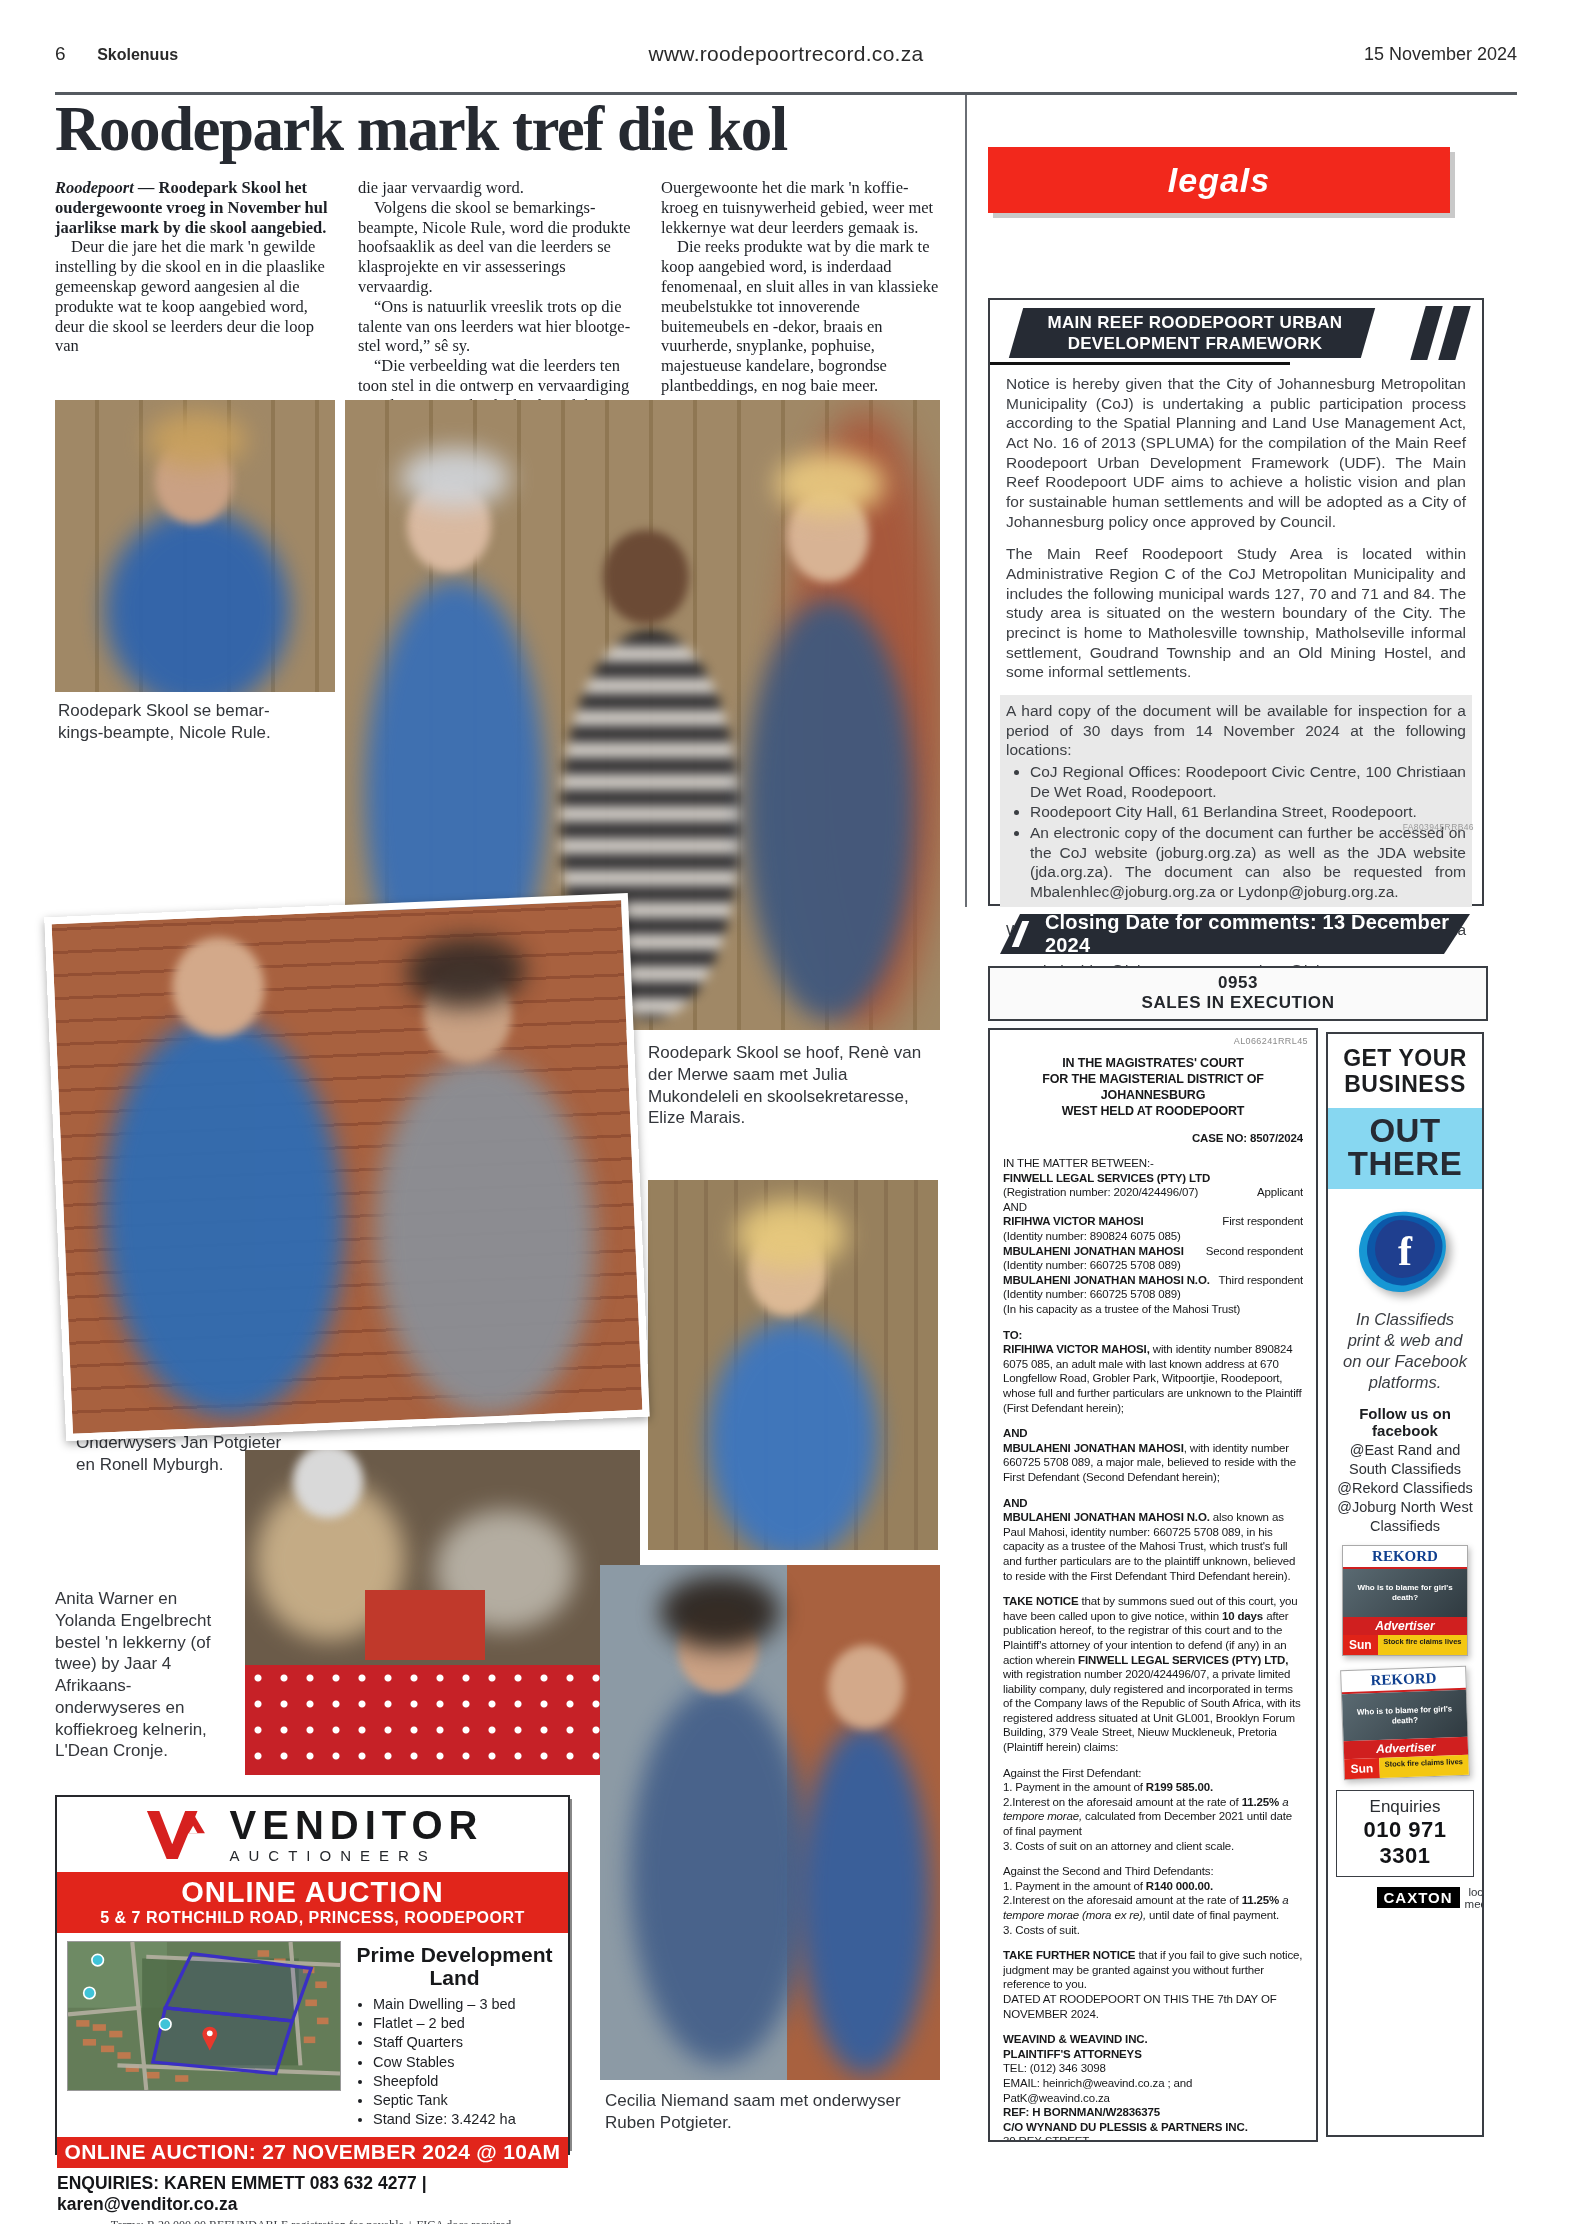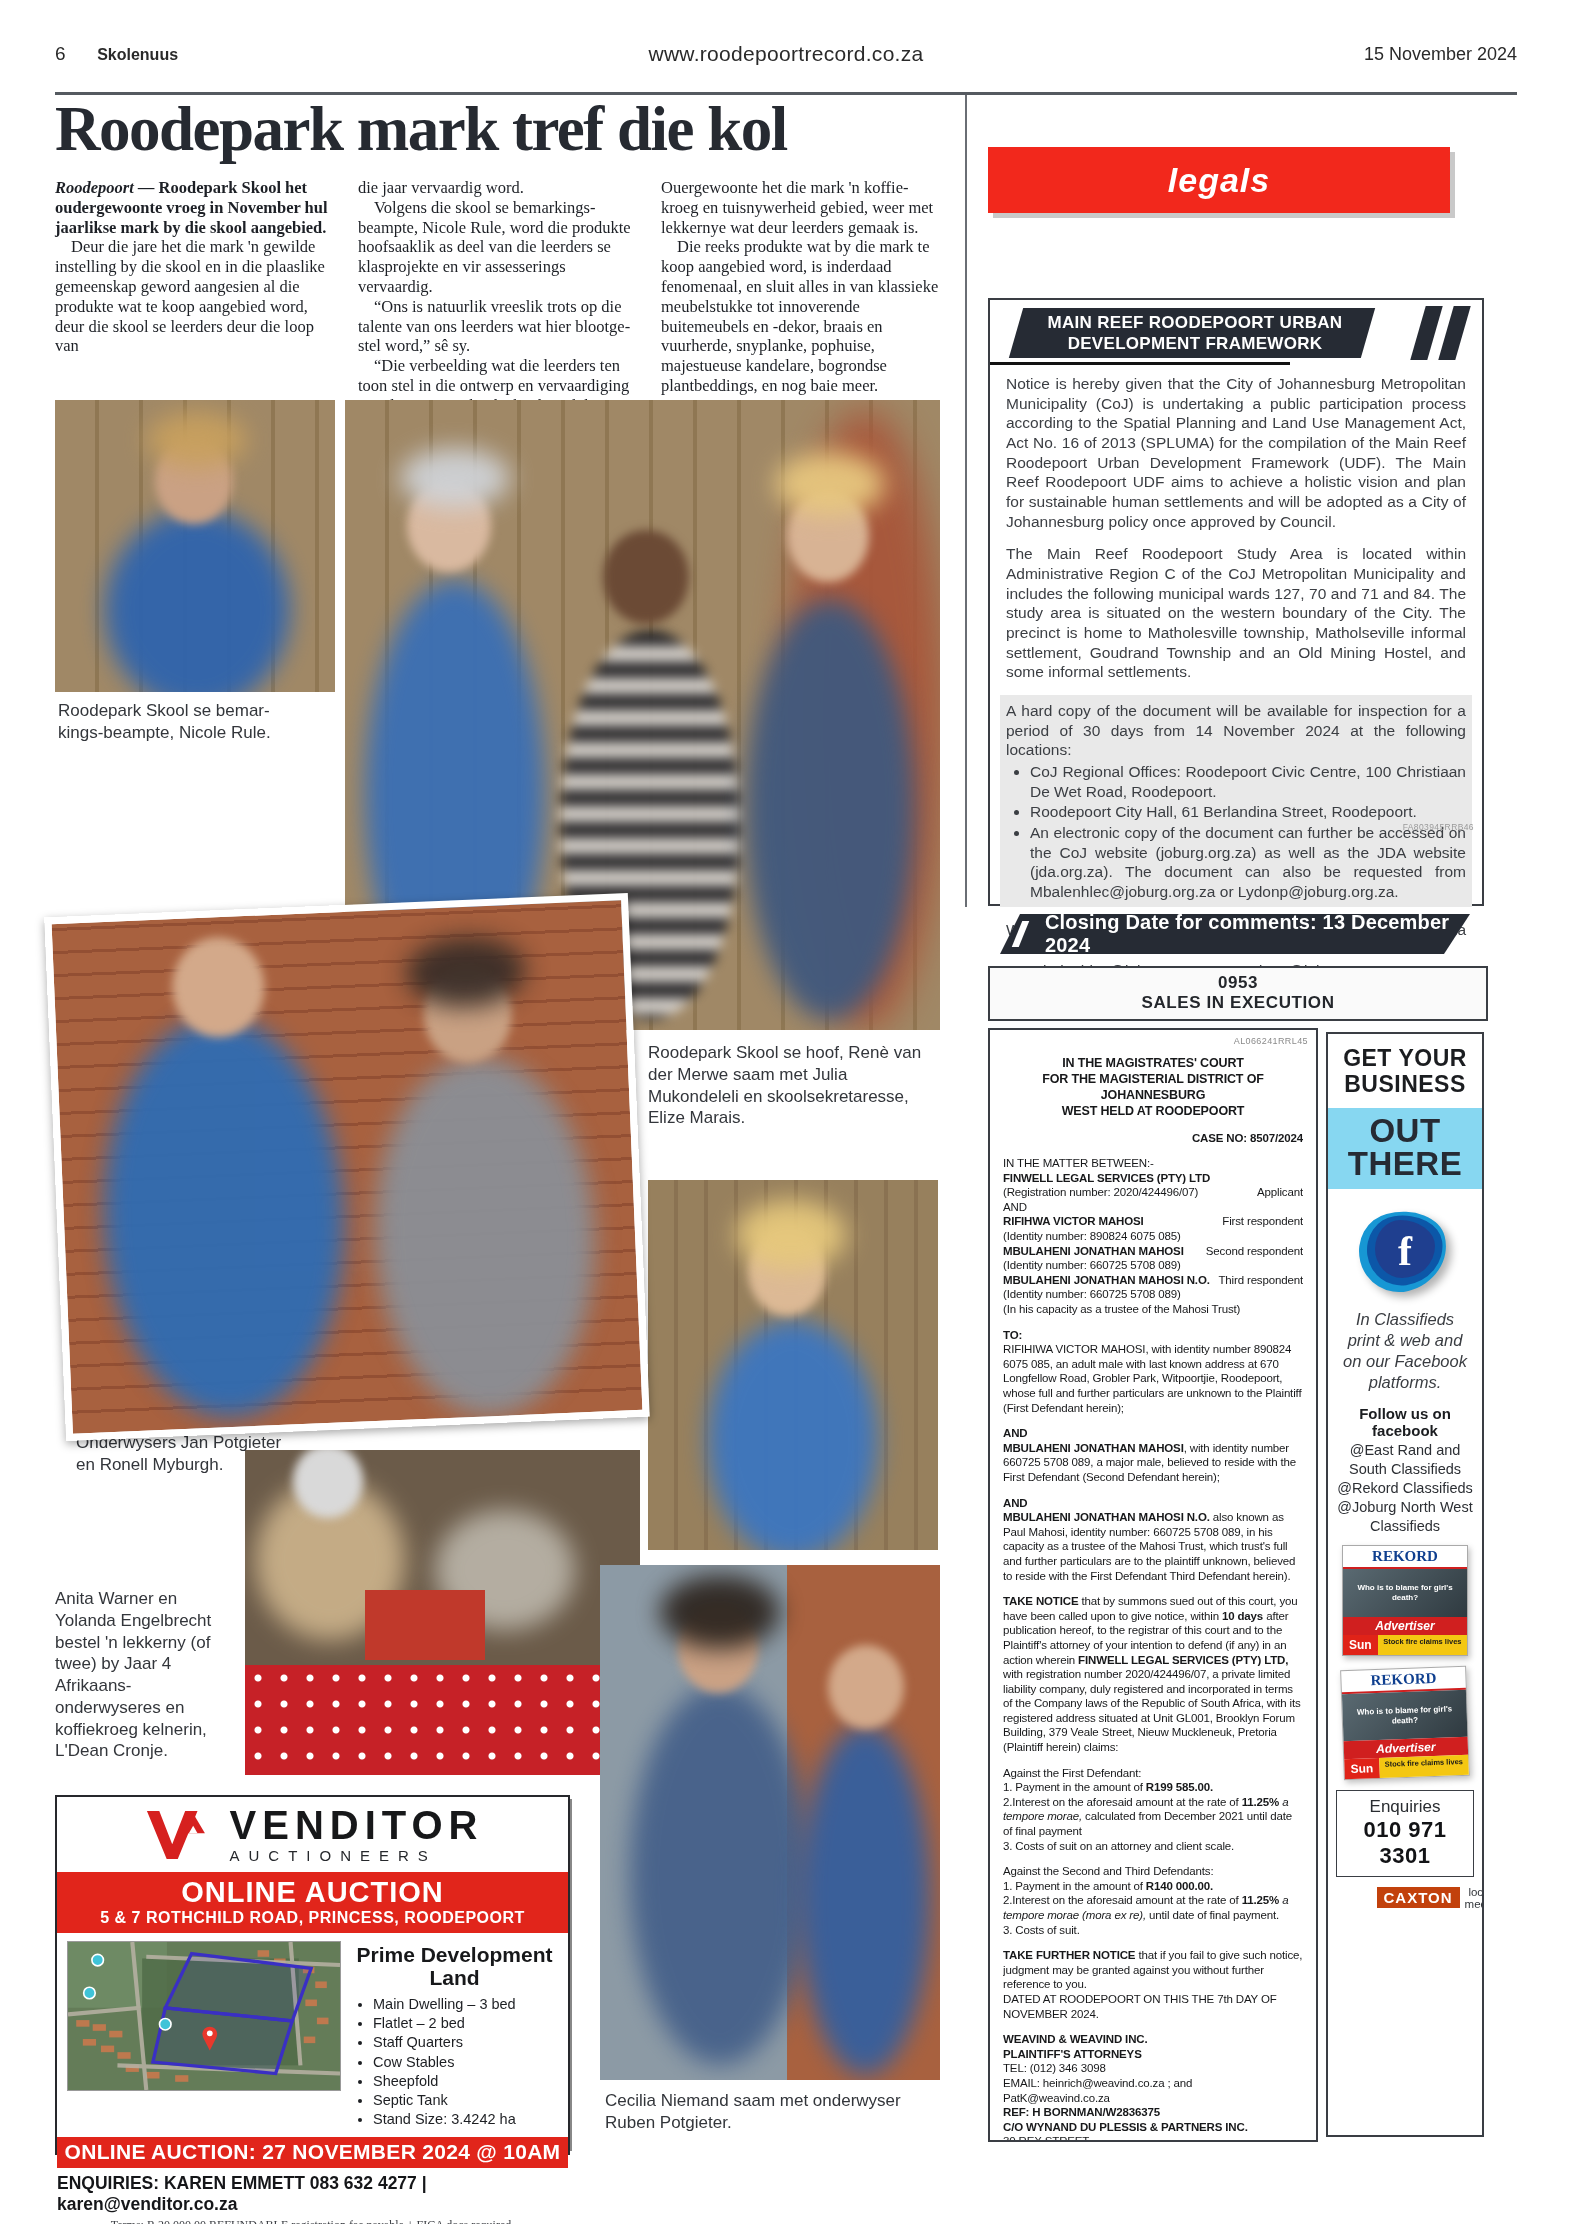--- a/index.html
+++ b/index.html
@@ -113,21 +113,21 @@
   .cv-adv{background:#d01f1f;color:#fff;font-style:italic;font-weight:bold;font-size:12px;padding:2px 0;}
   .cv-sunrow{display:flex;align-items:stretch;}
   .cv-sun{background:#e02318;color:#fff;font-weight:bold;font-size:12px;padding:3px 6px;}
   .cv-head1{background:#f4c712;color:#191919;font-size:7.5px;font-weight:bold;flex:1;padding:3px 2px;line-height:1.15;}
   .enquiries{margin:0 8px 0;border:1.5px solid #3a3e44;padding:6px 0 7px;}
   .enq-label{font-size:17px;color:#2a2d31;}
   .enq-phone{font-weight:bold;font-size:22px;color:#121316;letter-spacing:.5px;}
   .caxton{display:flex;align-items:center;justify-content:center;gap:5px;margin-top:9px;}
   .cax-sq{width:20px;height:20px;background:#e02318;display:flex;align-items:center;justify-content:center;
           color:#fff;font-weight:bold;font-size:13px;}
-  .cax-name{background:#c2410c;color:#fff;font-weight:bold;font-size:15px;padding:2px 7px;letter-spacing:1px;margin-left:48px;}
+  .cax-name{background:#000000;color:#fff;font-weight:bold;font-size:15px;padding:2px 7px;letter-spacing:1px;margin-left:48px;}
   .cax-sub{font-size:11.5px;color:#33363b;}
   
   .venditor{position:absolute;left:55px;top:1795px;width:515px;height:360px;border:2.5px solid #26282c;
             box-sizing:border-box;background:#fff;box-shadow:6px 0 0 -4px #888;}
   .vd-logo-row{display:flex;align-items:center;justify-content:center;gap:14px;padding-top:8px;}
   .vd-brand{font-weight:bold;font-size:40px;letter-spacing:6px;color:#17181a;line-height:1;}
   .vd-sub{font-size:15px;letter-spacing:9px;color:#26282c;margin-top:2px;}
   .vd-red1{background:#e1251b;color:#fff;text-align:center;margin-top:8px;padding:4px 0 6px;}
   .vd-red1 .r1{font-weight:bold;font-size:29px;letter-spacing:1px;}
   .vd-red1 .r2{font-weight:bold;font-size:16px;letter-spacing:.5px;}
@@ -282,21 +282,21 @@
         <div class="cl"><span class="clr">Applicant</span><span>(Registration number: 2020/424496/07)</span></div>
         <div class="cl"><span>AND</span></div>
         <div class="cl"><span class="clr">First respondent</span><span style="font-weight: bold;">RIFIHWA VICTOR MAHOSI</span></div>
         <div class="cl"><span>(Identity number: 890824 6075 085)</span></div>
         <div class="cl"><span class="clr">Second respondent</span><span style="font-weight: bold;">MBULAHENI JONATHAN MAHOSI</span></div>
         <div class="cl"><span>(Identity number: 660725 5708 089)</span></div>
         <div class="cl"><span class="clr">Third respondent</span><span style="font-weight: bold;">MBULAHENI JONATHAN MAHOSI N.O.</span></div>
         <div class="cl"><span>(Identity number: 660725 5708 089)</span></div>
         <div class="cl"><span>(In his capacity as a trustee of the Mahosi Trust)</span></div>
         <div class="cl sp"><span style="font-weight: bold;">TO:</span></div>
-        <div class="cl"><span style="font-weight: normal;">RIFIHIWA VICTOR MAHOSI,</span><span> with identity number 890824 6075 085, an adult male with last known address at 670 Longfellow Road, Grobler Park, Witpoortjie, Roodepoort, whose full and further particulars are unknown to the Plaintiff (First Defendant herein);</span></div>
+        <div class="cl"><span style="font-weight: bold;">RIFIHIWA VICTOR MAHOSI,</span><span> with identity number 890824 6075 085, an adult male with last known address at 670 Longfellow Road, Grobler Park, Witpoortjie, Roodepoort, whose full and further particulars are unknown to the Plaintiff (First Defendant herein);</span></div>
         <div class="cl sp"><span style="font-weight: bold;">AND</span></div>
         <div class="cl"><span style="font-weight: bold;">MBULAHENI JONATHAN MAHOSI</span><span>, with identity number 660725 5708 089, a major male, believed to reside with the First Defendant (Second Defendant herein);</span></div>
         <div class="cl sp"><span style="font-weight: bold;">AND</span></div>
         <div class="cl"><span style="font-weight: bold;">MBULAHENI JONATHAN MAHOSI N.O.</span><span> also known as Paul Mahosi, identity number: 660725 5708 089, in his capacity as a trustee of the Mahosi Trust, which trust's full and further particulars are to the plaintiff unknown, believed to reside with the First Defendant Third Defendant herein).</span></div>
         <div class="cl sp"><span style="font-weight: bold;">TAKE NOTICE</span><span> that by summons sued out of this court, you have been called upon to give notice, within </span><span style="font-weight: bold;">10 days</span><span> after publication hereof, to the registrar of this court and to the Plaintiff's attorney of your intention to defend (if any) in an action wherein </span><span style="font-weight: bold;">FINWELL LEGAL SERVICES (PTY) LTD,</span><span> with registration number 2020/424496/07, a private limited liability company, duly registered and incorporated in terms of the Company laws of the Republic of South Africa, with its registered address situated at Unit GL001, Brooklyn Forum Building, 379 Veale Street, Nieuw Muckleneuk, Pretoria (Plaintiff herein) claims:</span></div>
         <div class="cl sp"><span>Against the First Defendant:</span></div>
         <div class="cl"><span>1. Payment in the amount of </span><span style="font-weight: bold;">R199 585.00.</span></div>
         <div class="cl"><span>2.Interest on the aforesaid amount at the rate of </span><span style="font-weight: bold;">11.25%</span><span style="font-style: italic;"> a tempore morae,</span><span> calculated from December 2021 until date of final payment</span></div>
         <div class="cl"><span>3. Costs of suit on an attorney and client scale.</span></div>
         <div class="cl sp"><span>Against the Second and Third Defendants:</span></div>

